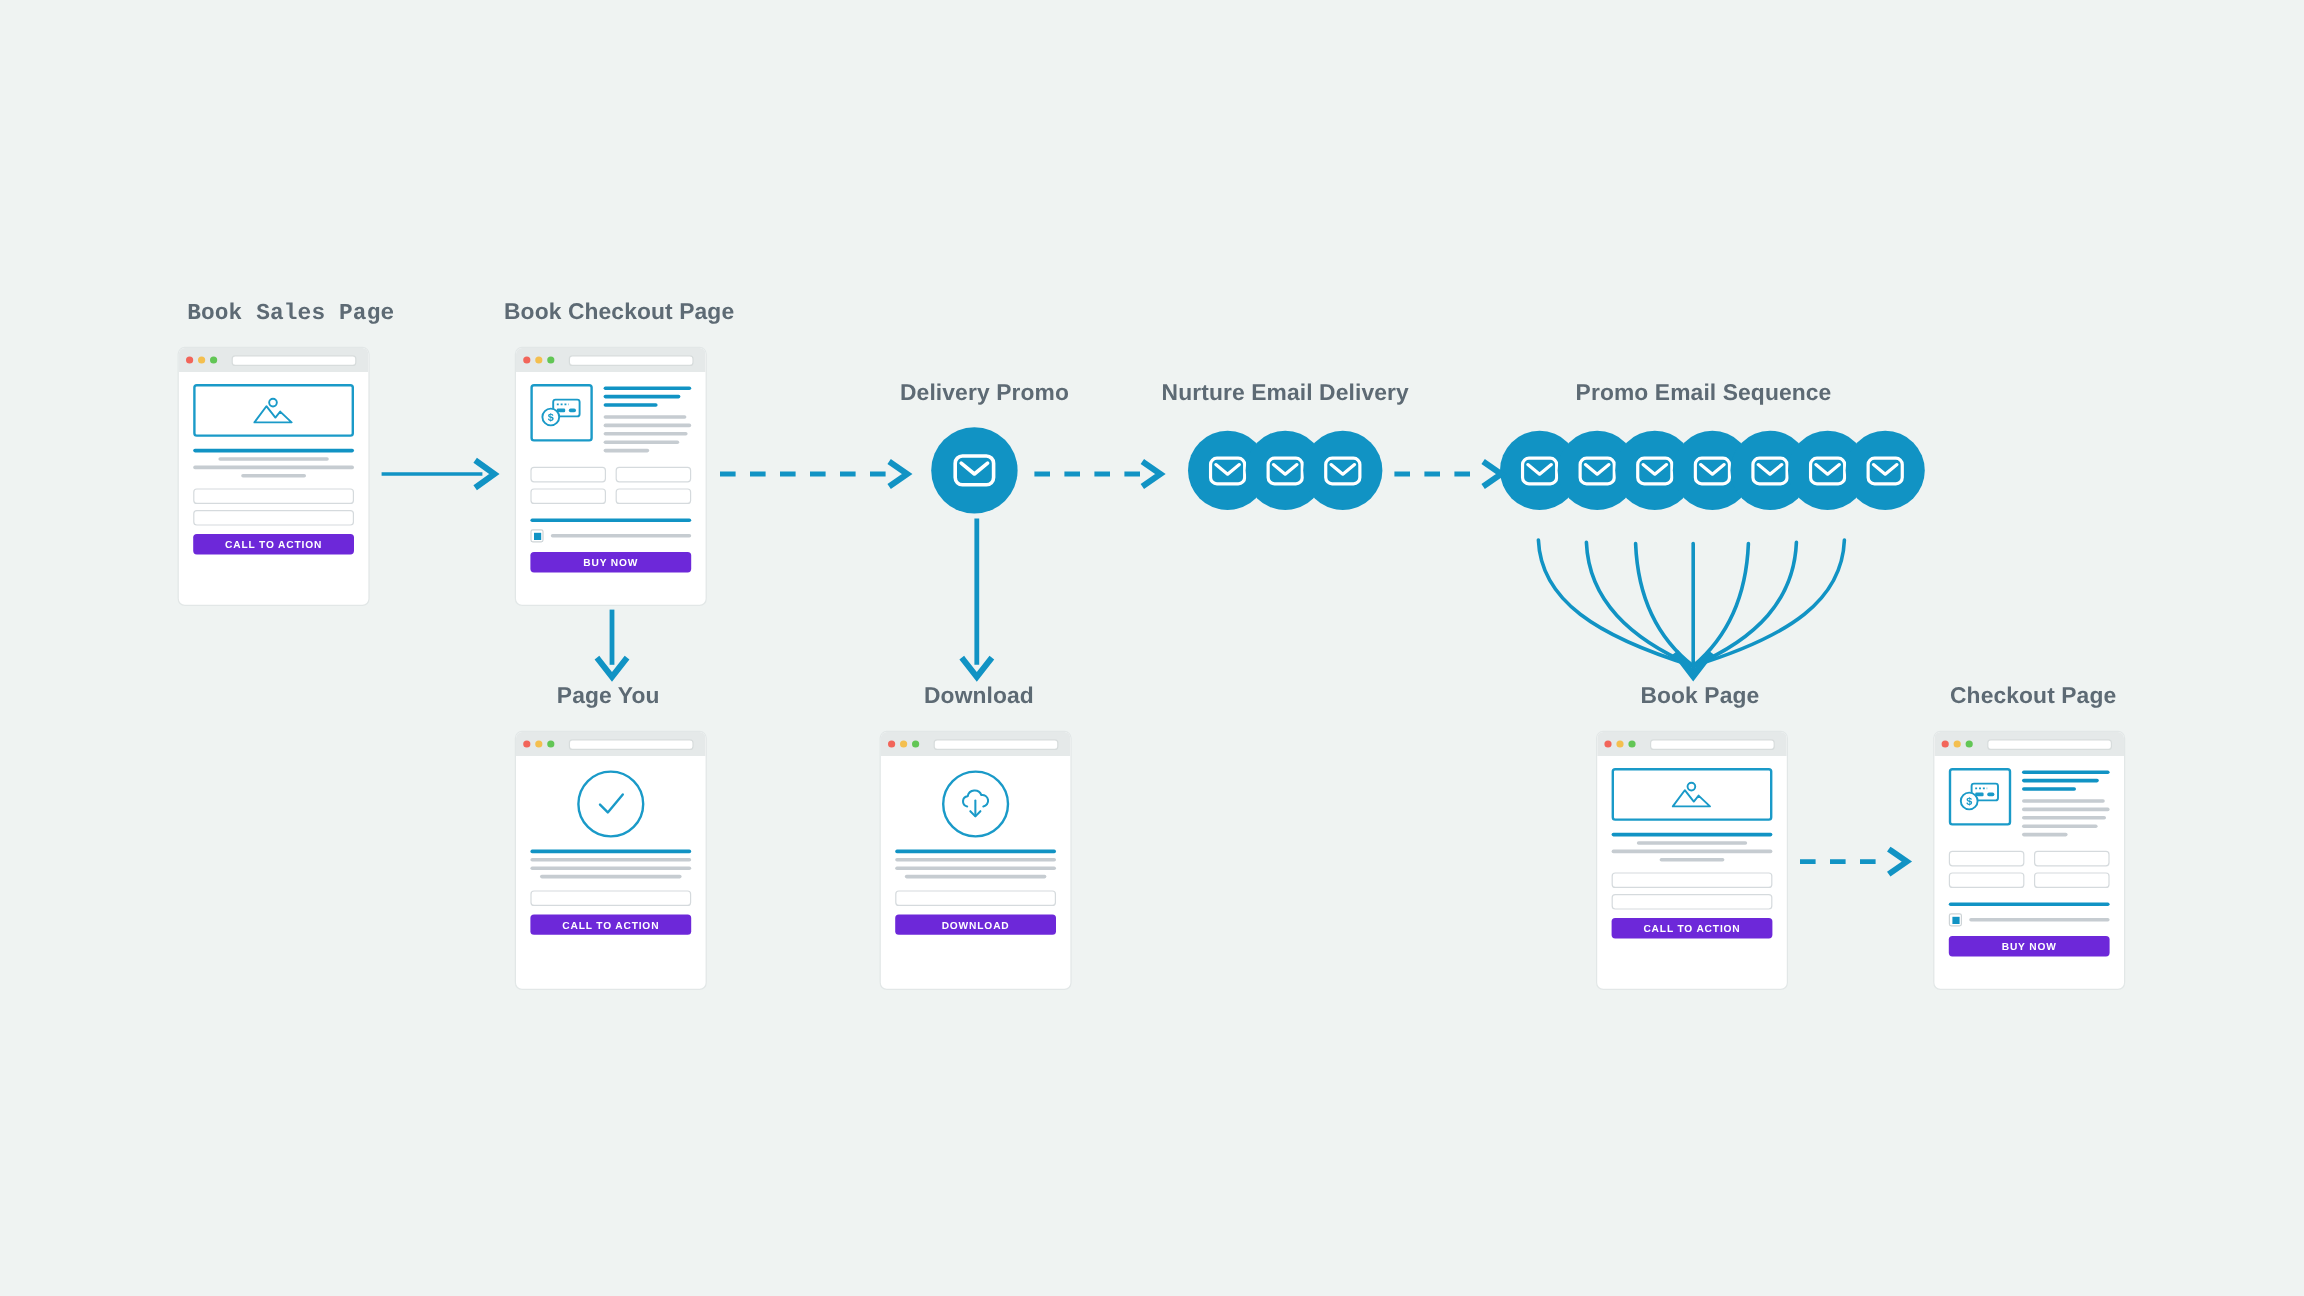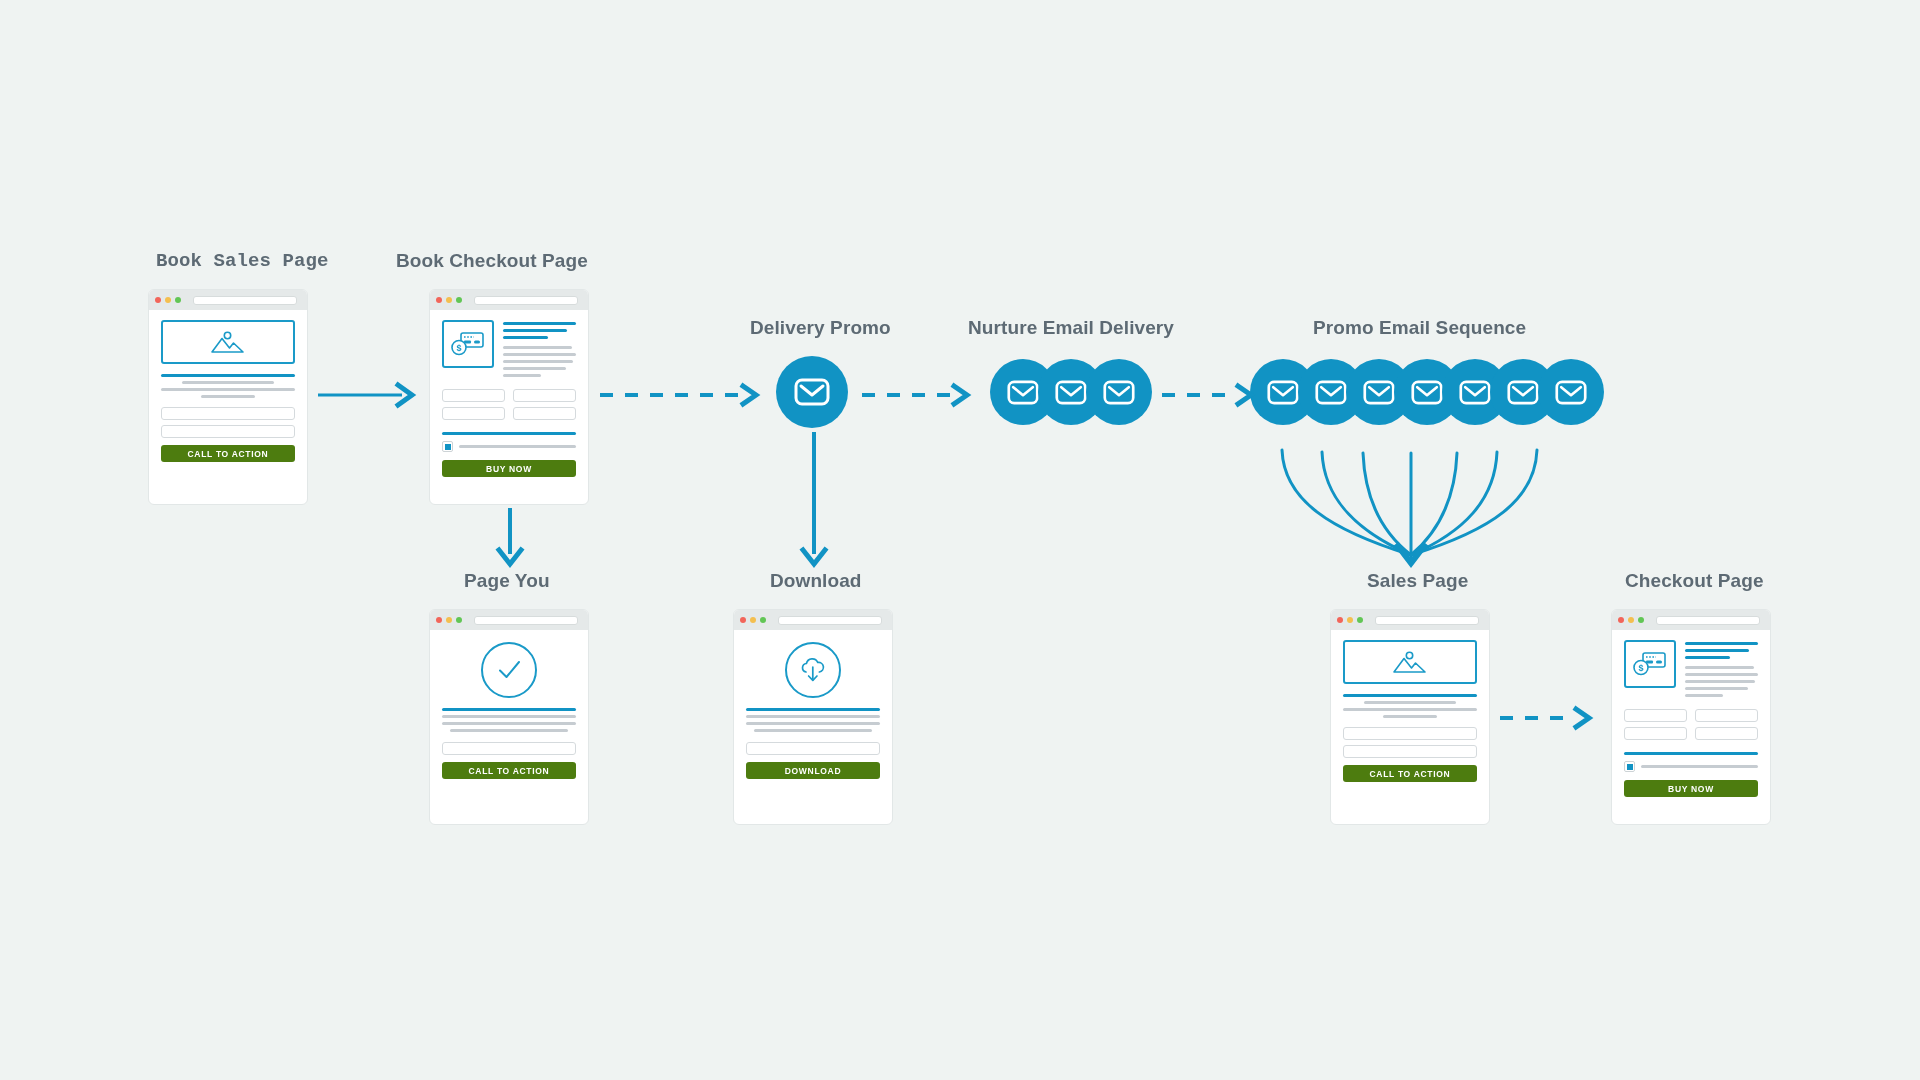--- a/index.html
+++ b/index.html
@@ -67,21 +67,21 @@
   .tline.g4 { background: #c6ccd1; width: 88%; }
 
   .field {
     border: 1px solid #d5dadd;
     border-radius: 3px;
     height: 13px;
     background: #fff;
     margin-bottom: 5px;
   }
   .cta {
-    background: #4d7c0f;
+    background: #6d28d9;
     border-radius: 3px;
     height: 17px;
     color: #ffffff;
     font-size: 8.5px;
     font-weight: bold;
     letter-spacing: .7px;
     display: flex; align-items: center; justify-content: center;
   }
 
   
@@ -127,27 +127,27 @@
   
   svg.conn { position: absolute; overflow: visible; }
   .stroke { stroke: #1193c4; fill: none; }
 </style>
 </head>
 <body>
 
 <div id="stage">
 
   <div class="node-label" style="left:156px; top:250px;font-family:Liberation Mono, monospace;">Book Sales Page</div>
-  <div class="node-label" style="left:396px; top:250px;">Book Checkout Page</div>
+  <div class="node-label" style="left:420px; top:250px;">Book Checkout Page</div>
   <div class="node-label" style="left:750px; top:317px;">Delivery Promo</div>
   <div class="node-label" style="left:968px; top:317px;">Nurture Email Delivery</div>
   <div class="node-label" style="left:1313px; top:317px;text-align:right;">Promo Email Sequence</div>
   <div class="node-label" style="left:464px; top:570px;">Page You</div>
   <div class="node-label" style="left:770px; top:570px;">Download</div>
-  <div class="node-label" style="left:1367px; top:570px;">Sales Page</div>
+  <div class="node-label" style="left:1367px; top:570px;">Book Page</div>
   <div class="node-label" style="left:1625px; top:570px;">Checkout Page</div>
 
   <div class="browser" style="left:148px; top:289px; width:160px; height:216px;">
     <div class="browser-chrome">
       <span class="dot r"></span>
       <span class="dot y"></span>
       <span class="dot g"></span>
       <span class="urlbar"></span>
     </div>
     <div class="browser-body">

